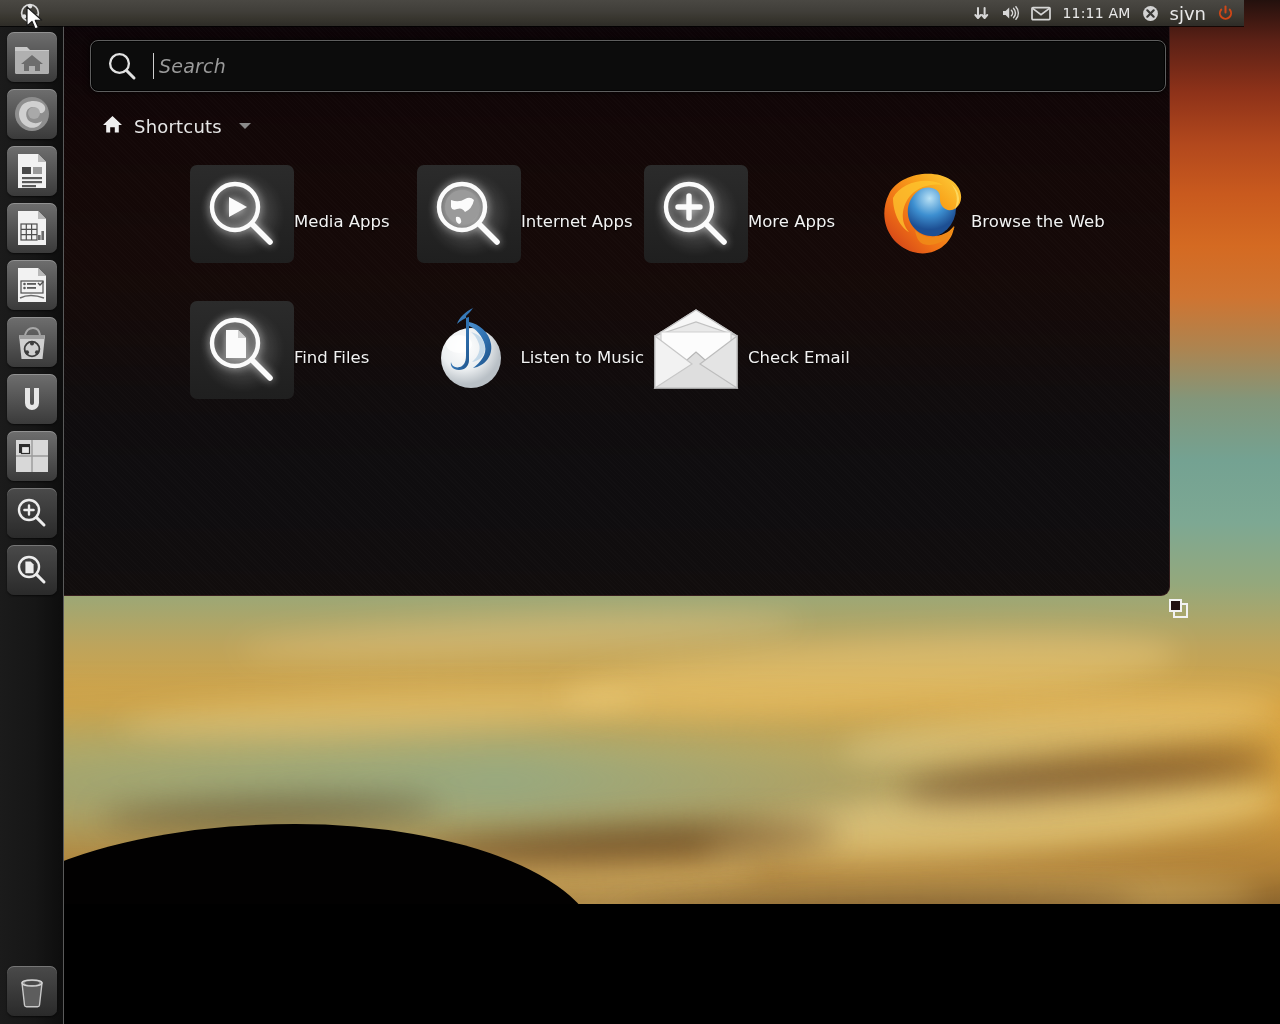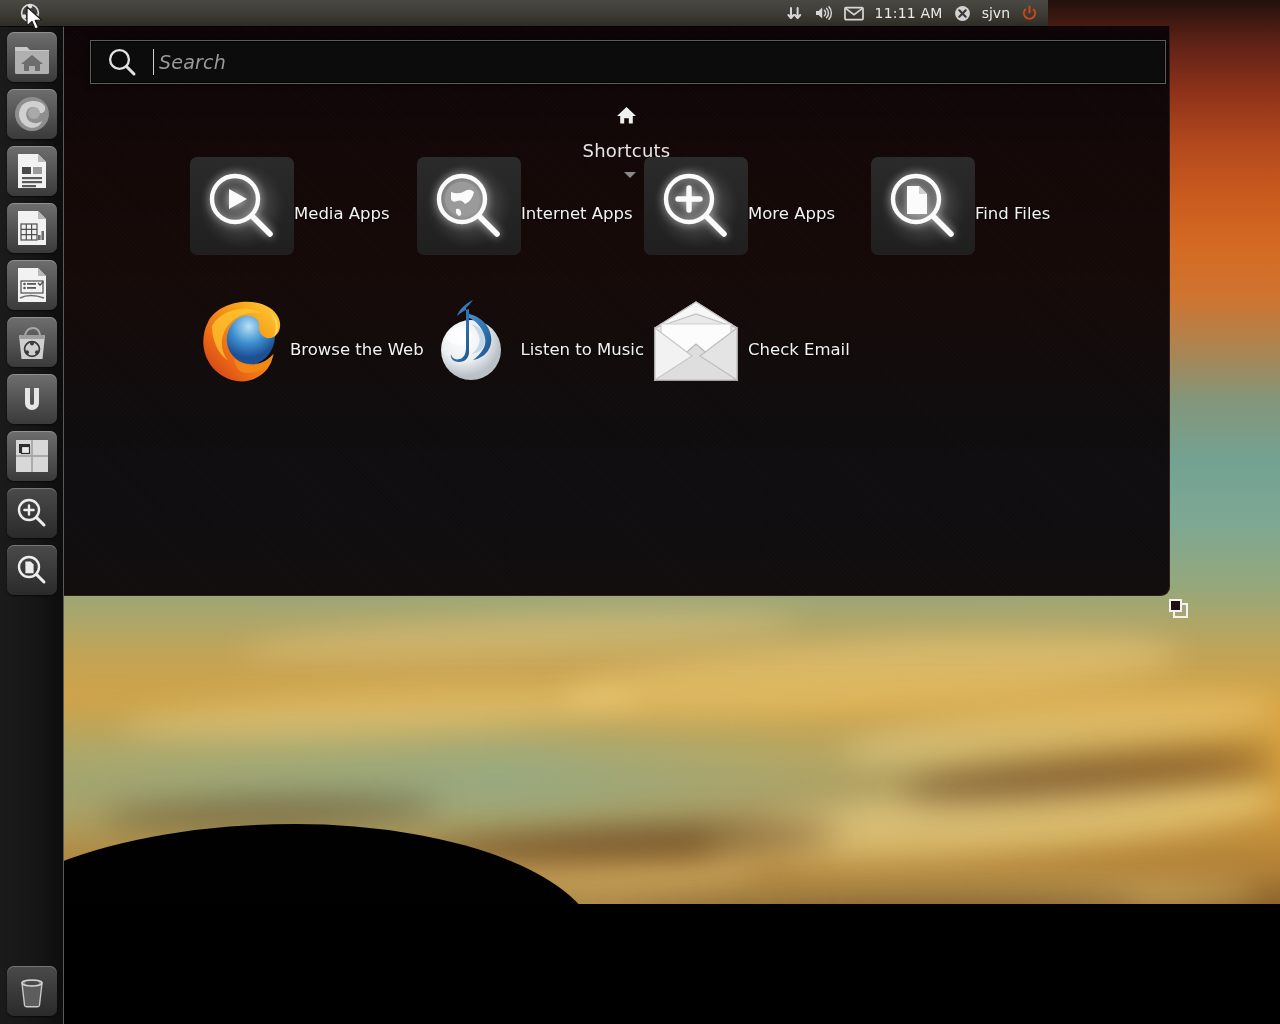--- a/index.html
+++ b/index.html
@@ -76,33 +76,33 @@
       radial-gradient(circle at 57% 100%, #000 0 6px, transparent 7px),
       radial-gradient(circle at 64% 100%, #000 0 8px, transparent 9px),
       radial-gradient(circle at 72% 100%, #000 0 7px, transparent 8px),
       radial-gradient(circle at 80% 100%, #000 0 9px, transparent 10px),
       radial-gradient(circle at 88% 100%, #000 0 7px, transparent 8px),
       radial-gradient(circle at 95% 100%, #000 0 8px, transparent 9px);
   }
 
   
   #panel {
-    position:absolute; left:0; top:0; width:1048px; height:26px;
+    position:absolute; left:0; top:0; width:1244px; height:26px;
     background:linear-gradient(to bottom,#4a4843 0%,#403e39 45%,#38362f 70%,#2e2c27 100%);
     display:flex; align-items:center; z-index:40;
     box-shadow:0 1px 0 rgba(0,0,0,.7);
   }
   #panel-left { width:60px; height:26px; display:flex; align-items:center; justify-content:center; }
   #panel-right {
     margin-left:auto; display:flex; align-items:center; gap:11px;
     padding-right:10px; color:#dedede; font-size:13.5px;
   }
   #panel-right .pi { display:flex; align-items:center; opacity:.92; }
   .clock { font-size:14px; color:#e9e9e9; letter-spacing:.2px; }
-  .uname { font-size:14px; color:#e9e9e9;text-align:right; }
+  .uname { font-size:18px; color:#e9e9e9;text-align:right; }
 
   
   #launcher {
     position:absolute; left:0; top:26px; width:64px; height:998px;
     background:linear-gradient(to right,#1b1b1b 0%,#161616 55%,#0d0d0d 100%);
     border-right:1px solid #5a5a5a;
     z-index:30;
     display:flex; flex-direction:column; align-items:center;
     padding-top:6px;
   }
@@ -133,24 +133,24 @@
   #dash::before {
     content:""; position:absolute; inset:0;
     background:
       repeating-linear-gradient(45deg, rgba(255,255,255,.012) 0 1px, transparent 1px 3px);
     pointer-events:none;
   }
   .dash-inner { position:relative; z-index:2; padding:14px 18px 0 14px; }
 
   
   #search-bar {
-    margin:0 0 0 12px; height:44px; width:1076px;
+    margin:0 0 0 12px; height:52px; width:1076px;
     background:#0c0c0c;
     border:1px solid #5e5e5e;
-    border-radius:0;
+    border-radius:8px;
     display:flex; align-items:center;
     box-shadow:inset 0 0 0 1px rgba(0,0,0,.8), 0 0 6px rgba(0,0,0,.8);
   }
   #search-icon-wrap {
     width:62px; display:flex; align-items:center; justify-content:center;
   }
   #search-field {
     flex:1; height:100%; display:flex; align-items:center; position:relative;
   }
   .caret {
@@ -159,21 +159,20 @@
   #search-placeholder {
     font-family:"DejaVu Sans", sans-serif;
     font-style:italic; font-size:19px; color:#9a9a9a;
     letter-spacing:.2px;
   }
 
   
   #breadcrumb {
     margin:21px 0 0 24px; display:flex; align-items:center; gap:11px;
     height:26px;
-    flex-direction:column;
   }
   #breadcrumb .bc-label {
     font-size:18px; color:#e6e6e6; letter-spacing:.2px;
   }
   .chev { width:0;height:0;border-left:6px solid transparent;border-right:6px solid transparent;border-top:6px solid #8a8a8a; margin-left:6px;}
 
   
   #grid {
     margin-top:26px; display:grid;
     grid-template-columns:repeat(4,227px);
@@ -466,35 +465,20 @@
             <div class="lens-box">
               <div class="lens-glow"></div>
               <svg width="80" height="80" viewBox="0 0 80 80">
                 <circle cx="33" cy="33" r="23" fill="none" stroke="#fbfbfb" stroke-width="4.4"></circle>
                 <path d="M33 22 V44 M22 33 H44" stroke="#fbfbfb" stroke-width="5.4" stroke-linecap="round"></path>
                 <path d="M50 50 L68 68" stroke="#fbfbfb" stroke-width="5.6" stroke-linecap="round"></path>
               </svg>
             </div>
           </div>
           <div class="tile-label">More Apps</div>
-        </div>
-
-        <div class="tile">
-          <div class="tile-icon">
-            <div class="lens-box">
-              <div class="lens-glow"></div>
-              <svg width="80" height="80" viewBox="0 0 80 80">
-                <circle cx="33" cy="33" r="23" fill="none" stroke="#fbfbfb" stroke-width="4.4"></circle>
-                <path d="M24 20 h12 l8 8 v20 H24 Z" fill="#fbfbfb"></path>
-                <path d="M36 20 l8 8 h-8 Z" fill="#cfcfcf"></path>
-                <path d="M50 50 L68 68" stroke="#fbfbfb" stroke-width="5.6" stroke-linecap="round"></path>
-              </svg>
-            </div>
-          </div>
-          <div class="tile-label">Find Files</div>
         </div>
 
         <div class="tile">
           <div class="tile-icon">
             <svg width="100" height="100" viewBox="0 0 100 100">
               <defs>
                 <radialGradient id="ffglobe" cx="56%" cy="34%" r="52%">
                   <stop offset="0%" stop-color="#b8e1f5"></stop>
                   <stop offset="55%" stop-color="#3d8fd0"></stop>
                   <stop offset="100%" stop-color="#1d4f93"></stop>
@@ -512,20 +496,35 @@
                        C82 80 62 94 42 88 C18 81 6 54 18 30 Z" fill="url(#ffflame)"></path>
               <path d="M22 34 C30 18 56 12 72 21 C62 19 48 22 40 31 C30 42 29 58 38 68
                        C30 64 22 50 22 34 Z" fill="#fdc72f" opacity=".75"></path>
               <path d="M80 20 C90 28 90 40 84 45 C88 34 85 26 80 20 Z" fill="#fde06a" opacity=".8"></path>
               <path d="M44 66 C56 78 76 74 84 62 C80 74 66 84 52 80 C47 78 45 72 44 66 Z" fill="#f08a17" opacity=".9"></path>
             </svg>
           </div>
           <div class="tile-label">Browse the Web</div>
         </div>
 
+        <div class="tile">
+          <div class="tile-icon">
+            <div class="lens-box">
+              <div class="lens-glow"></div>
+              <svg width="80" height="80" viewBox="0 0 80 80">
+                <circle cx="33" cy="33" r="23" fill="none" stroke="#fbfbfb" stroke-width="4.4"></circle>
+                <path d="M24 20 h12 l8 8 v20 H24 Z" fill="#fbfbfb"></path>
+                <path d="M36 20 l8 8 h-8 Z" fill="#cfcfcf"></path>
+                <path d="M50 50 L68 68" stroke="#fbfbfb" stroke-width="5.6" stroke-linecap="round"></path>
+              </svg>
+            </div>
+          </div>
+          <div class="tile-label">Find Files</div>
+        </div>
+
 
         <div class="tile">
           <div class="tile-icon">
             <svg width="96" height="96" viewBox="0 0 96 96">
               <defs>
                 <radialGradient id="pearl" cx="38%" cy="32%" r="62%">
                   <stop offset="0%" stop-color="#ffffff"></stop>
                   <stop offset="60%" stop-color="#eceff1"></stop>
                   <stop offset="100%" stop-color="#b9c0c6"></stop>
                 </radialGradient>

